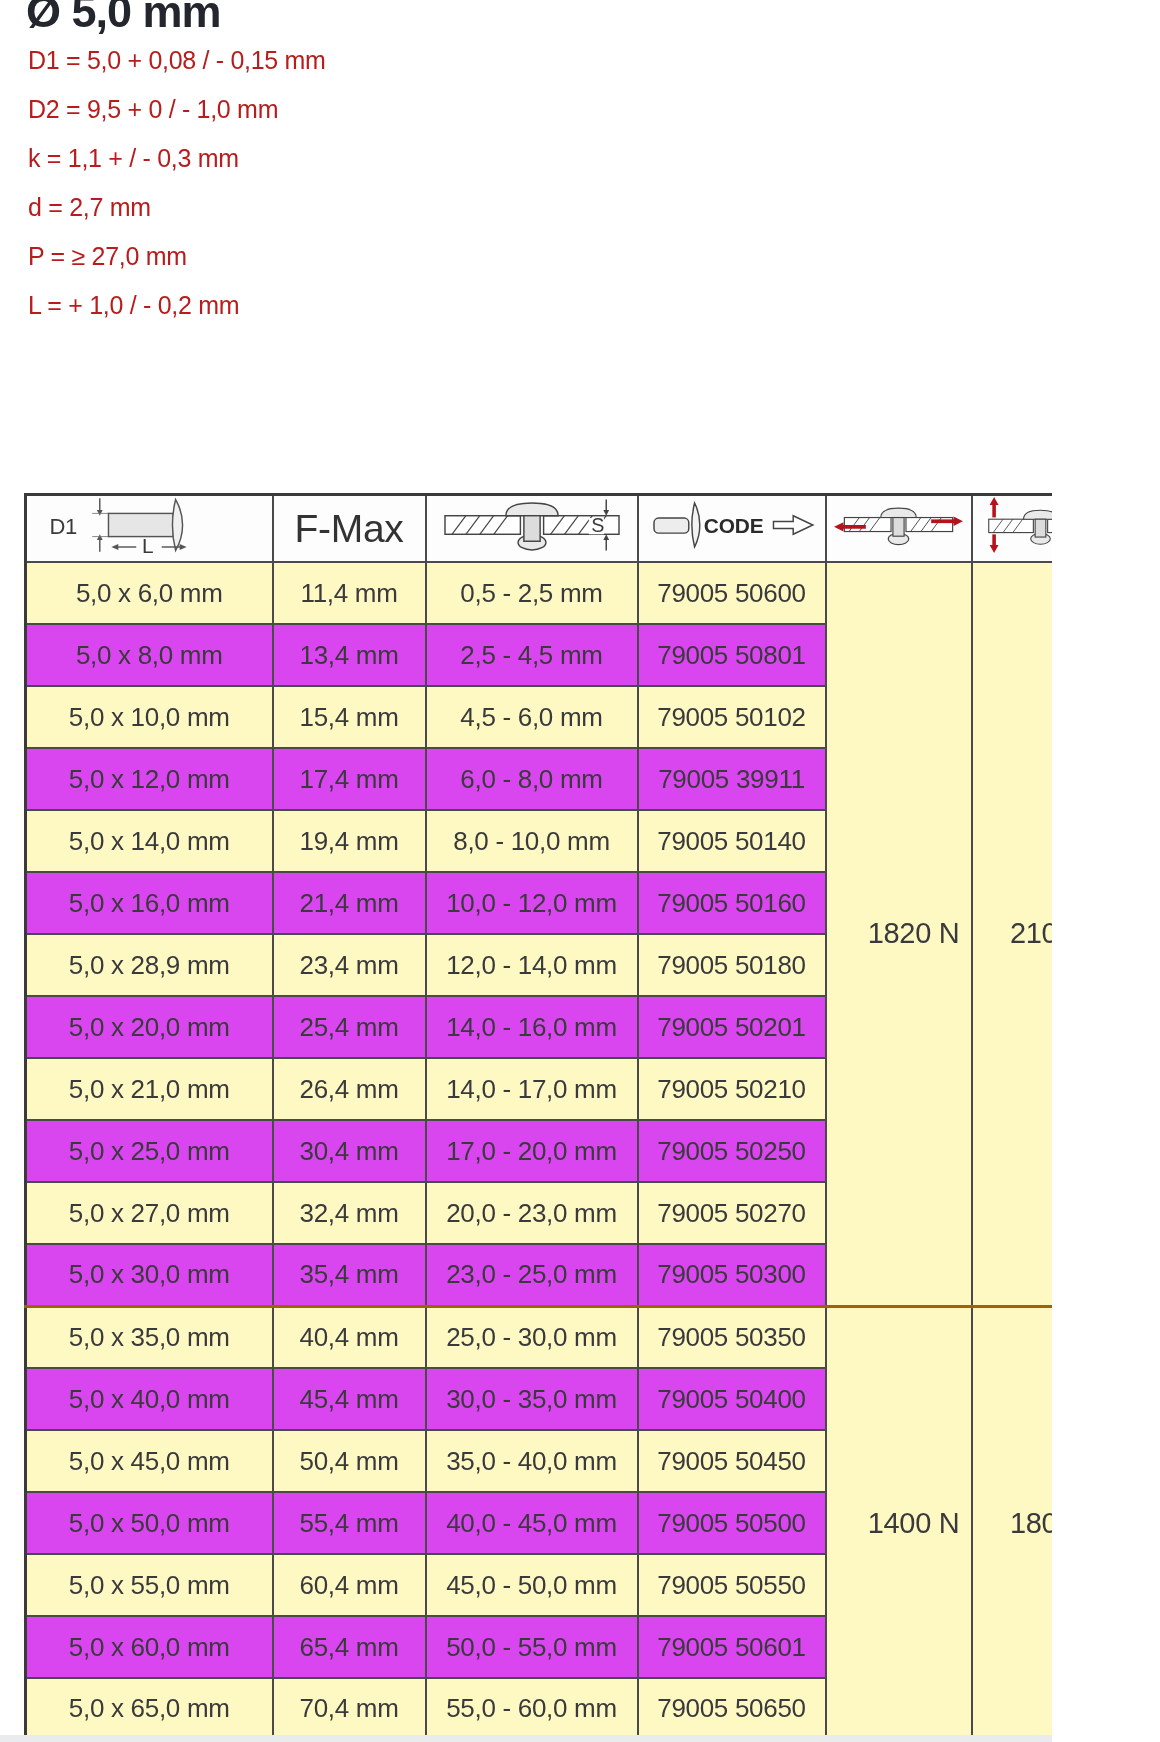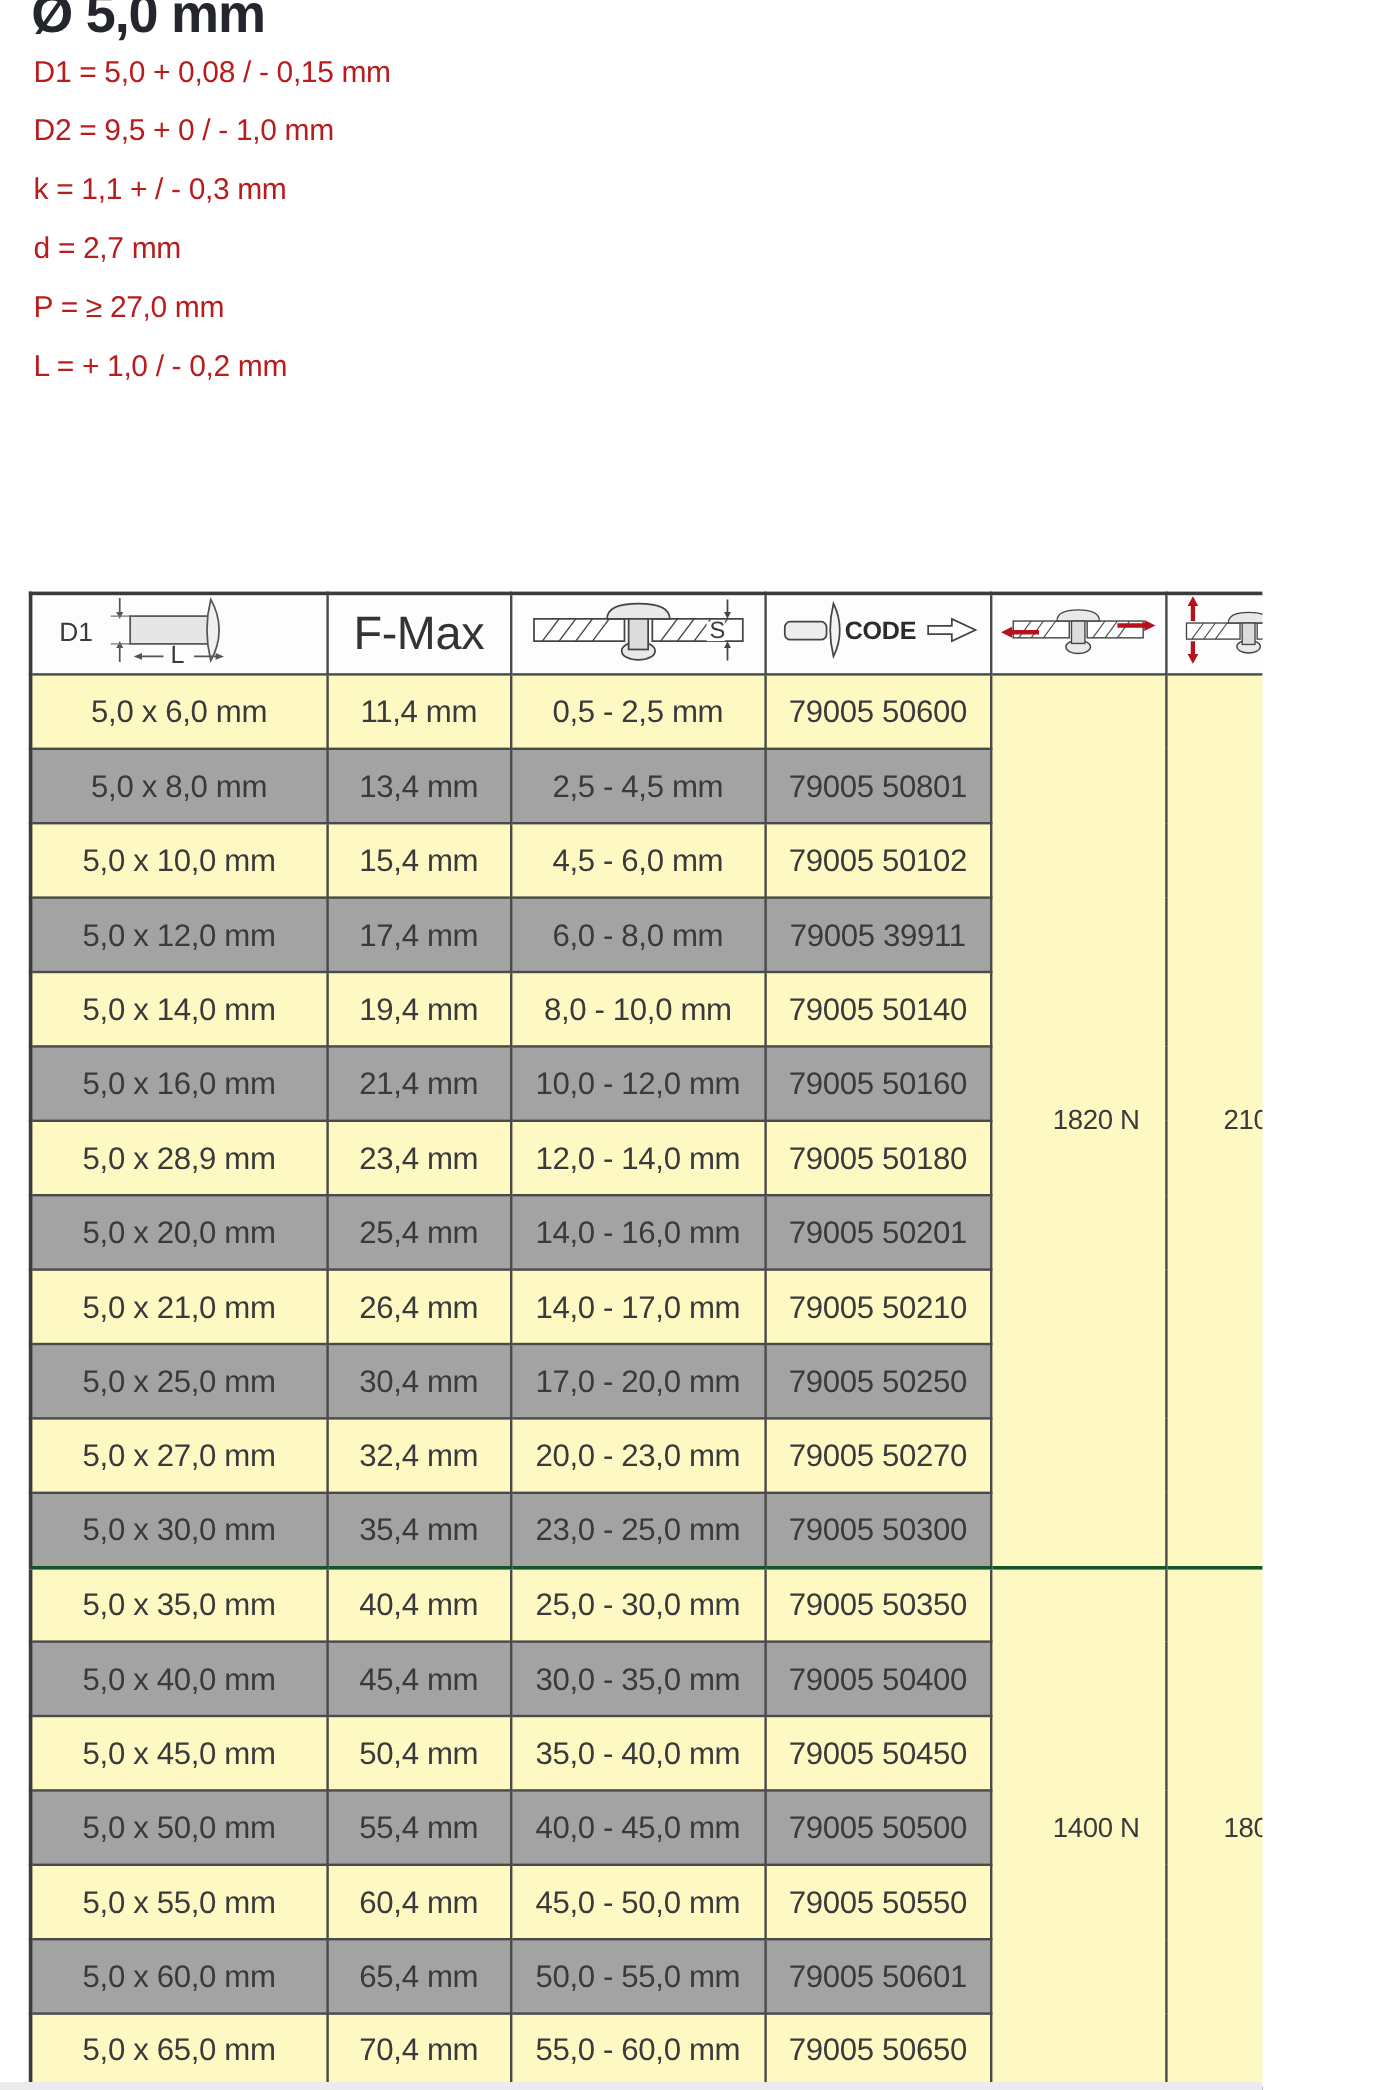--- a/index.html
+++ b/index.html
@@ -20,23 +20,23 @@
     border-collapse:collapse;table-layout:fixed;
     border:3px solid #3b3b3b;
   }
   .spec-table th,.spec-table td{
     border:2px solid #4a4a4a;text-align:center;vertical-align:middle;padding:0;
     font-size:26px;font-weight:normal;color:#3a3a3c;letter-spacing:-0.3px;white-space:nowrap;
   }
   .spec-table thead th{height:64px;background:#fdfdfe;}
   .spec-table tbody tr{height:62px;}
   tr.blue td{background:#fef9c3;}
-  tr.white td{background:#a3a3a3;}
-  td.force{background:#d8e8f5;font-size:23px;padding-left:30px;}
-  tr.group-start td{border-top:3px solid #14532d;}
+  tr.white td{background:#d946ef;}
+  td.force{background:#d8e8f5;font-size:29px;padding-left:30px;}
+  tr.group-start td{border-top:3px solid #a16207;}
   .hdr-label{font-size:39px;color:#333;}
   svg text{font-family:"Liberation Sans","DejaVu Sans",sans-serif;}
   .bottom-edge{position:absolute;left:0;bottom:0;width:100%;height:7px;background:#e9ebed;}
 </style>
 </head>
 <body>
 
 <div class="sheet">
 
   <div class="title">Ø 5,0 mm</div>

